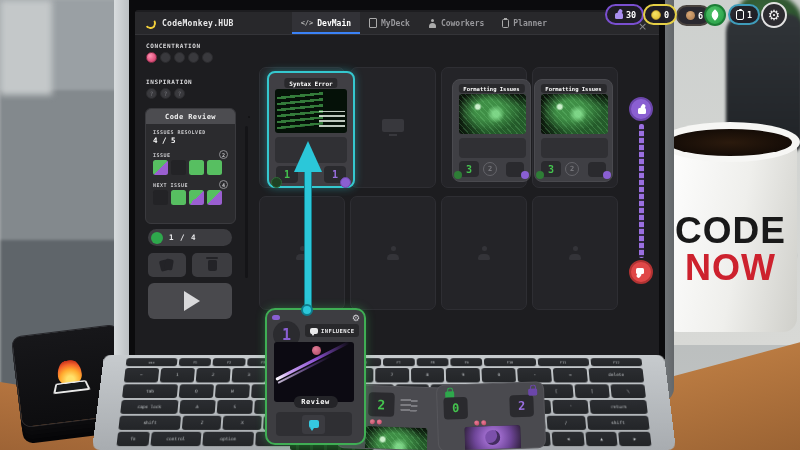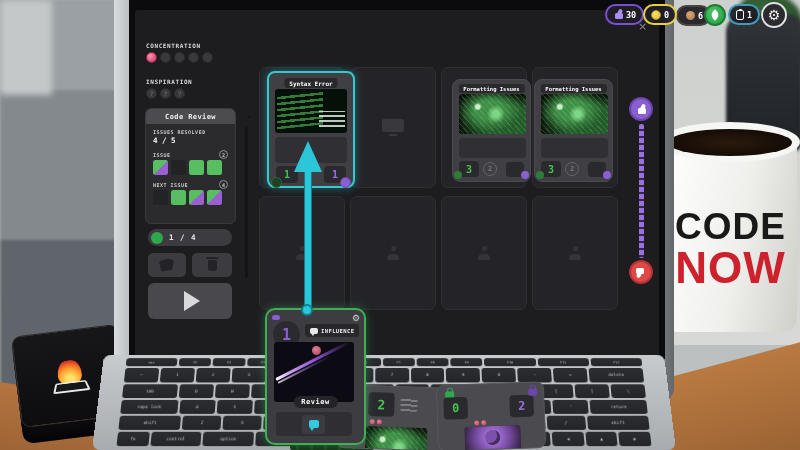--- a/index.html
+++ b/index.html
@@ -18,21 +18,21 @@
   .desk-left{left:0;top:382px;width:150px;height:80px;background:linear-gradient(#b4743f,#9a6134);transform:skewY(9deg);transform-origin:left top;}
   
   .deck{left:16px;top:330px;width:106px;height:90px;background:linear-gradient(#17171a,#0d0d0f);border:1px solid #26262a;border-radius:10px;transform:rotate(-7deg);box-shadow:0 4px 0 #0b0b0d,0 8px 0 #09090b,0 12px 0 #070709,0 16px 0 #050507;display:flex;align-items:center;justify-content:center;flex-direction:column;}
   .fire{width:24px;height:26px;background:radial-gradient(circle at 50% 80%,#ffe06a 0 16%,#ffab2e 42%,#f4632a 64%,#c8331c 80%,transparent 82%);border-radius:50% 50% 46% 46%/62% 62% 38% 38%;}
   .fire-laptop{width:30px;height:9px;background:#15181b;border:2px solid #e9e9e9;border-radius:2px;margin-top:-5px;transform:perspective(40px) rotateX(40deg);}
   
   .mug-body{left:664px;top:140px;width:133px;height:192px;background:linear-gradient(100deg,#ffffff,#efefec 55%,#cfcfca);border-radius:8px 8px 14px 14px;display:flex;flex-direction:column;align-items:center;justify-content:center;gap:0;}
   .mug-rim{left:660px;top:122px;width:140px;height:40px;background:#f6f6f4;border-radius:50%;}
   .mug-coffee{left:668px;top:129px;width:124px;height:27px;background:radial-gradient(#2b1a0d,#130b06 75%);border-radius:50%;}
   .mug-t1{font-family:"Liberation Sans",sans-serif;font-weight:900;font-size:37px;color:#191919;letter-spacing:1px;line-height:1.05;margin-top:26px;}
-  .mug-t2{font-family:"Liberation Sans",sans-serif;font-weight:900;font-size:44px;color:#cd222e;letter-spacing:1px;line-height:1;}
+  .mug-t2{font-family:"Liberation Sans",sans-serif;font-weight:900;font-size:36px;color:#cd222e;letter-spacing:1px;line-height:1;}
   
   .lap-frame{left:114px;top:0;width:560px;height:402px;background:linear-gradient(90deg,#d8dcde,#aeb2b6 4%,#84898d 96%,#63676a);border-radius:0 0 14px 14px;}
   .lap-screen{left:129px;top:0;width:536px;height:396px;background:#0b0b0d;border-radius:0 0 8px 8px;}
   .display{left:135px;top:10px;width:524px;height:383px;background:#1d1d20;border-radius:3px;overflow:hidden;}
   .hinge{left:129px;top:394px;width:536px;height:8px;background:linear-gradient(#9da1a5,#72767a);}
   
   .kb{left:92px;top:347px;width:584px;height:103px;background:linear-gradient(#c7cbce,#a8acb0);border-radius:8px;transform:perspective(620px) rotateX(15deg);transform-origin:50% 100%;z-index:4;padding:4px 24px;box-sizing:border-box;display:flex;flex-direction:column;gap:2px;}
   .krow{display:flex;gap:2px;flex:1;}
   .krow.frow{flex:.62;}
   .key{background:linear-gradient(#2b2d31,#232528);border-radius:3px;color:#c7cbce;font-size:4.5px;display:flex;align-items:center;justify-content:center;overflow:hidden;}
@@ -200,20 +200,40 @@
     <div class="mug-t2">NOW</div>
   </div>
   <div class="abs mug-rim"></div>
   <div class="abs mug-coffee"></div>
 
   <div class="abs lap-frame"></div>
   <div class="abs lap-screen"></div>
   <div class="abs display"></div>
   <div class="abs hinge"></div>
 
+  <div class="abs topbar">
+    <div class="logo"></div>
+    <div class="apptitle">CodeMonkey.HUB</div>
+    <div class="tab active">
+      <span class="tic">&lt;/&gt;</span>
+      <span>DevMain</span>
+    </div>
+    <div class="tab">
+      <span class="icon-card"></span>
+      <span>MyDeck</span>
+    </div>
+    <div class="tab">
+      <span class="icon-person"></span>
+      <span>Coworkers</span>
+    </div>
+    <div class="tab">
+      <span class="icon-clip"></span>
+      <span>Planner</span>
+    </div>
+  </div>
   <div class="abs close-x">×</div>
 
   <div class="abs pill pill-thumbs">
     <span class="thumb"></span>
     <span>30</span>
   </div>
   <div class="abs pill pill-coin">
     <span class="coin"></span>
     <span>0</span>
   </div>

